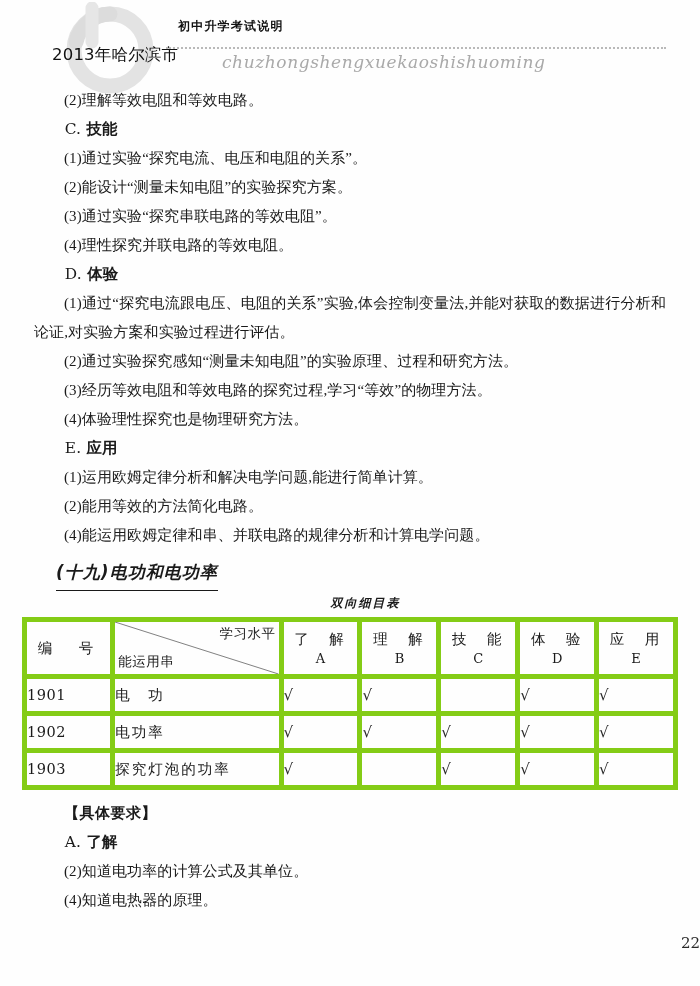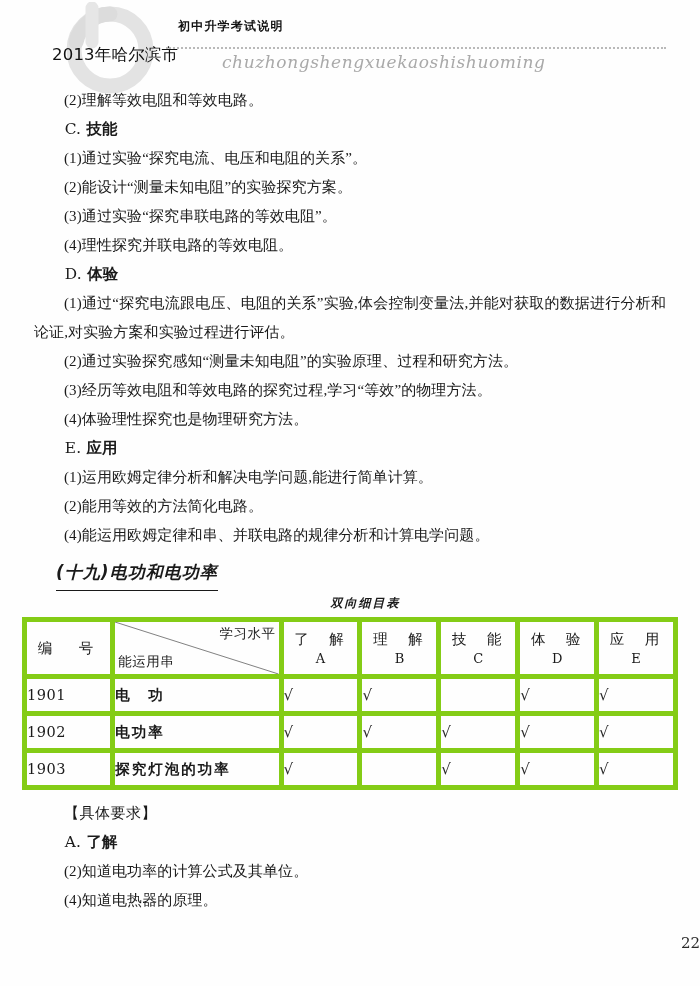--- a/index.html
+++ b/index.html
@@ -202,35 +202,34 @@
     height: 32px;
     font-size: 14.5px;
     letter-spacing: 1px;
   }
   .row-cell.num {
     font-family: "DejaVu Serif", "Liberation Serif", serif;
     letter-spacing: 0.5px;
   }
   .row-cell.name {
     letter-spacing: 2px;
-    font-weight: bold;
   }
   .chk {
     font-family: "DejaVu Sans", "Liberation Sans", sans-serif;
     font-size: 15px;
     color: #2a2a2a;
   }
 
   
   .req-head {
     margin: 9px 0 0 0;
     text-indent: 2em;
     font-size: 15px;
     line-height: 29px;
-    font-weight: 400;
+    font-weight: 700;
     font-family: "DejaVu Sans", "Liberation Sans", sans-serif;
     letter-spacing: 0.5px;
   }
 
   
   .pagenum {
     position: absolute;
     left: 0;
     right: 0;
     bottom: 34px;

